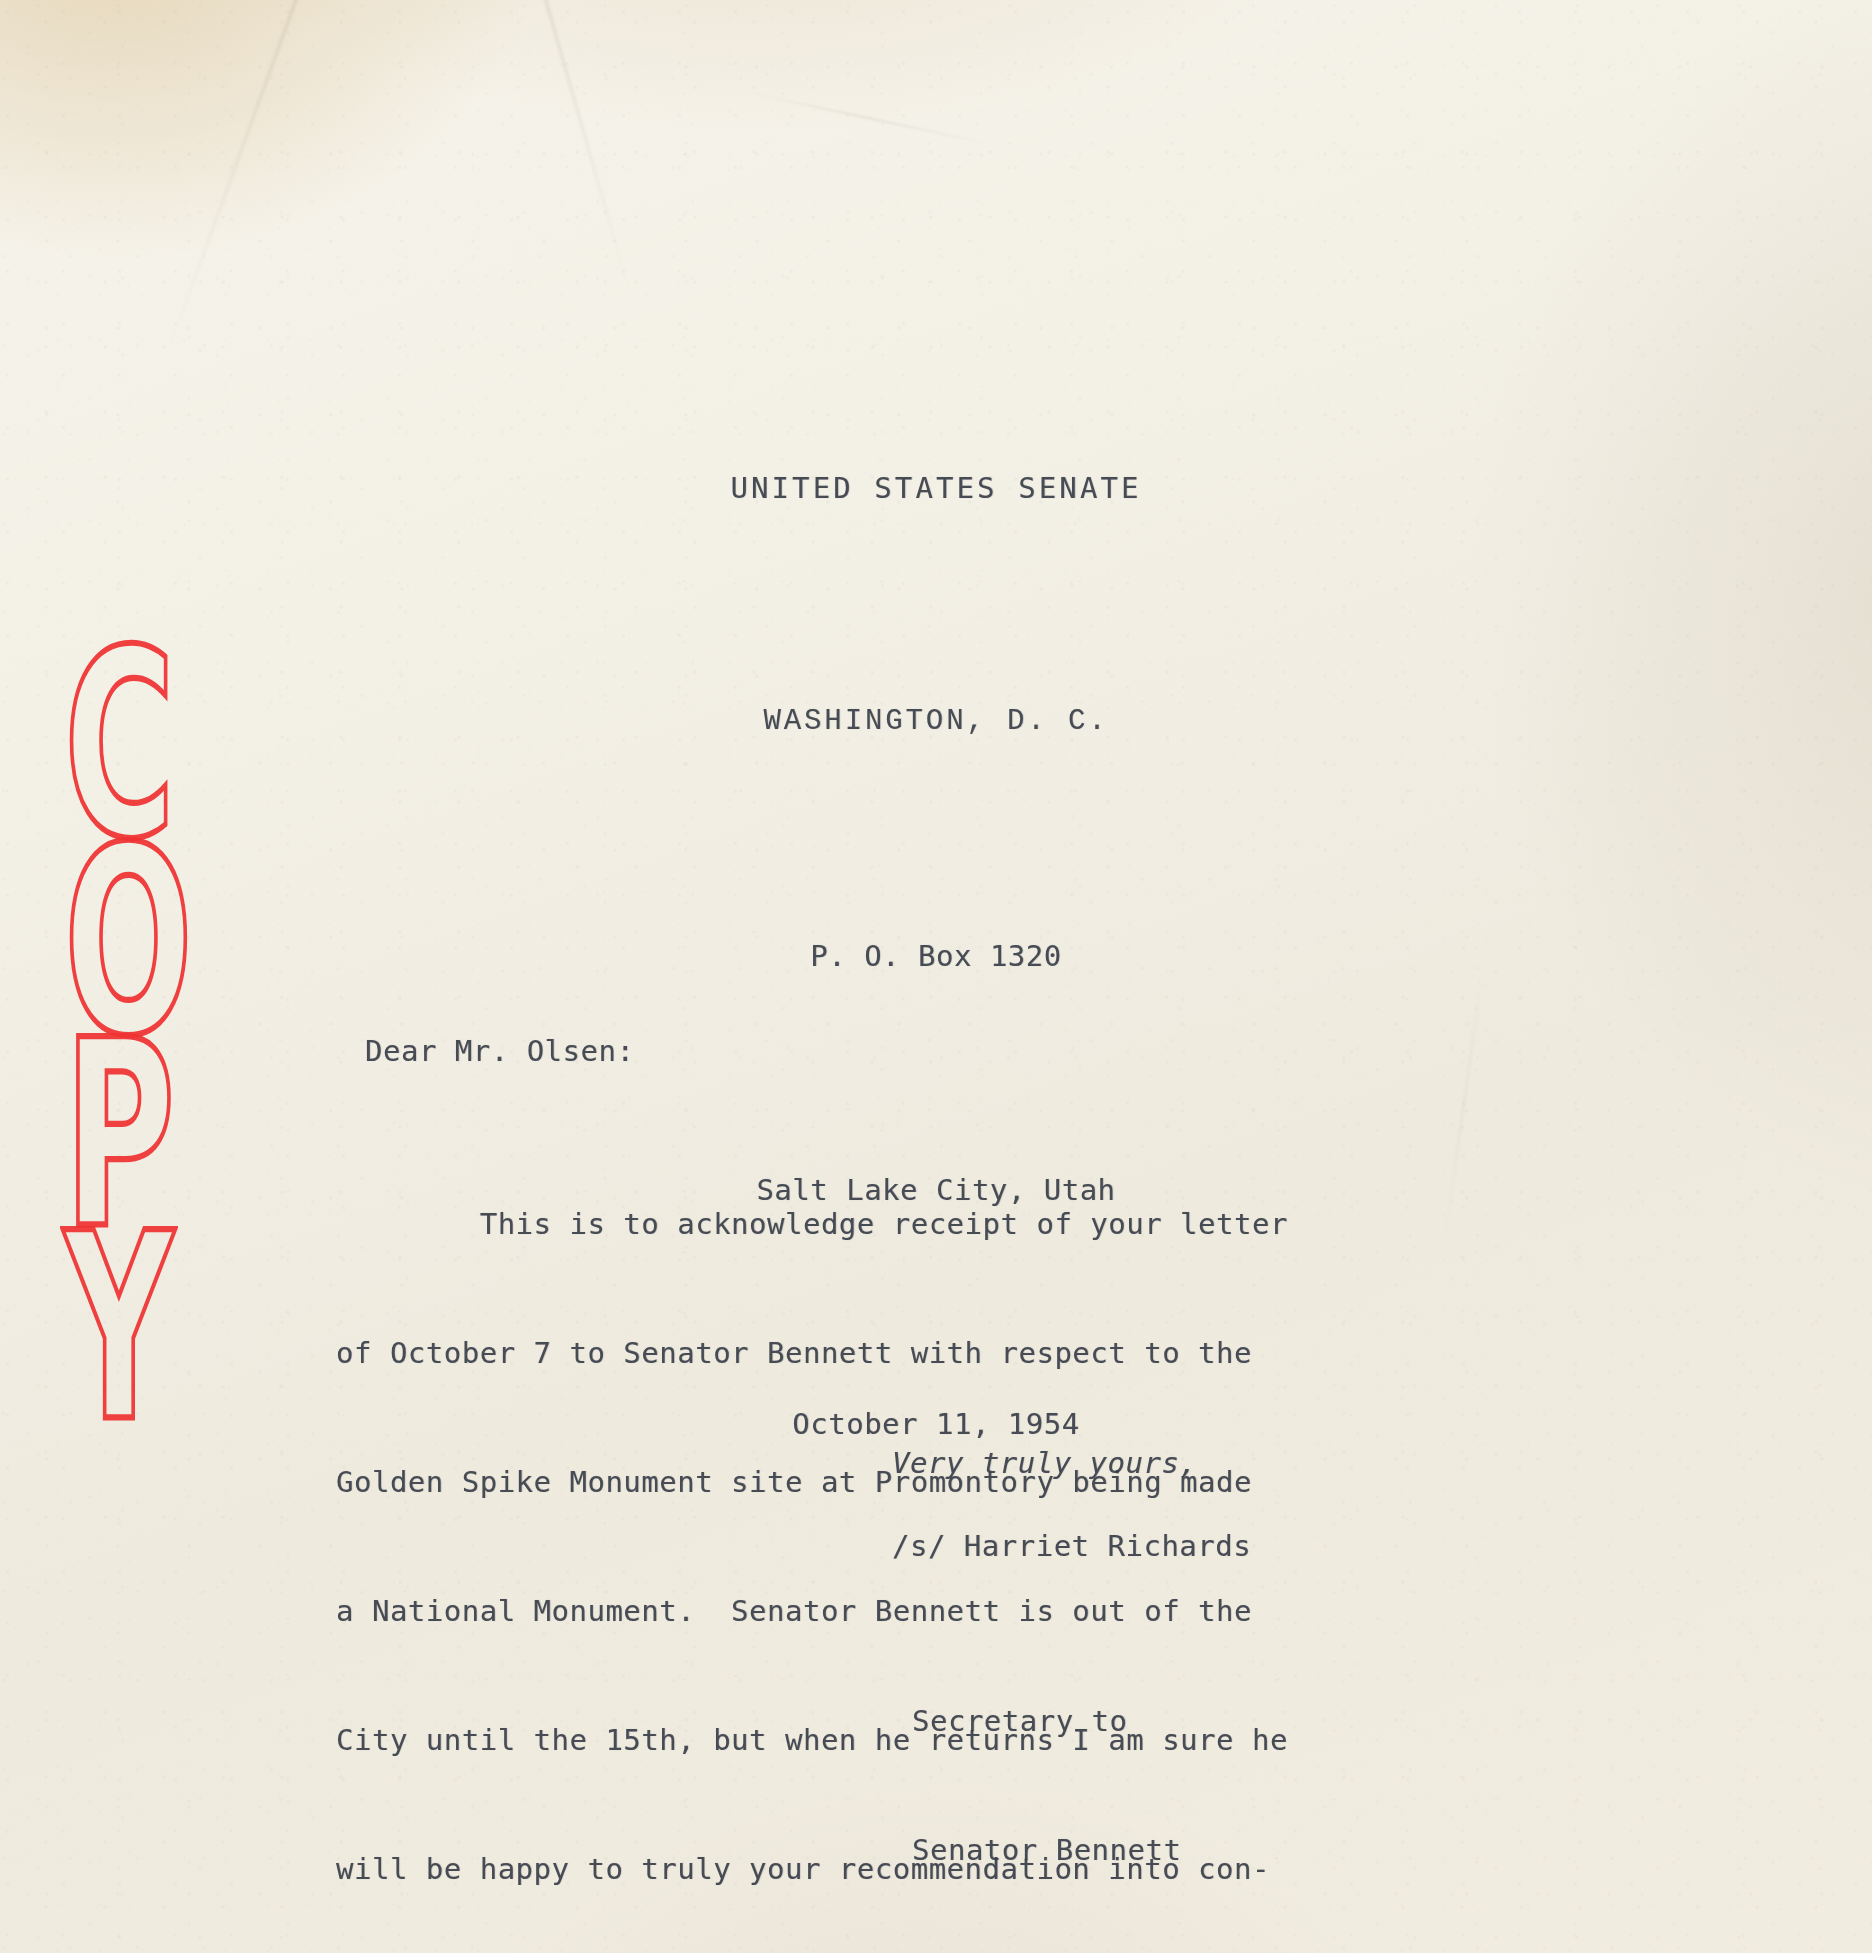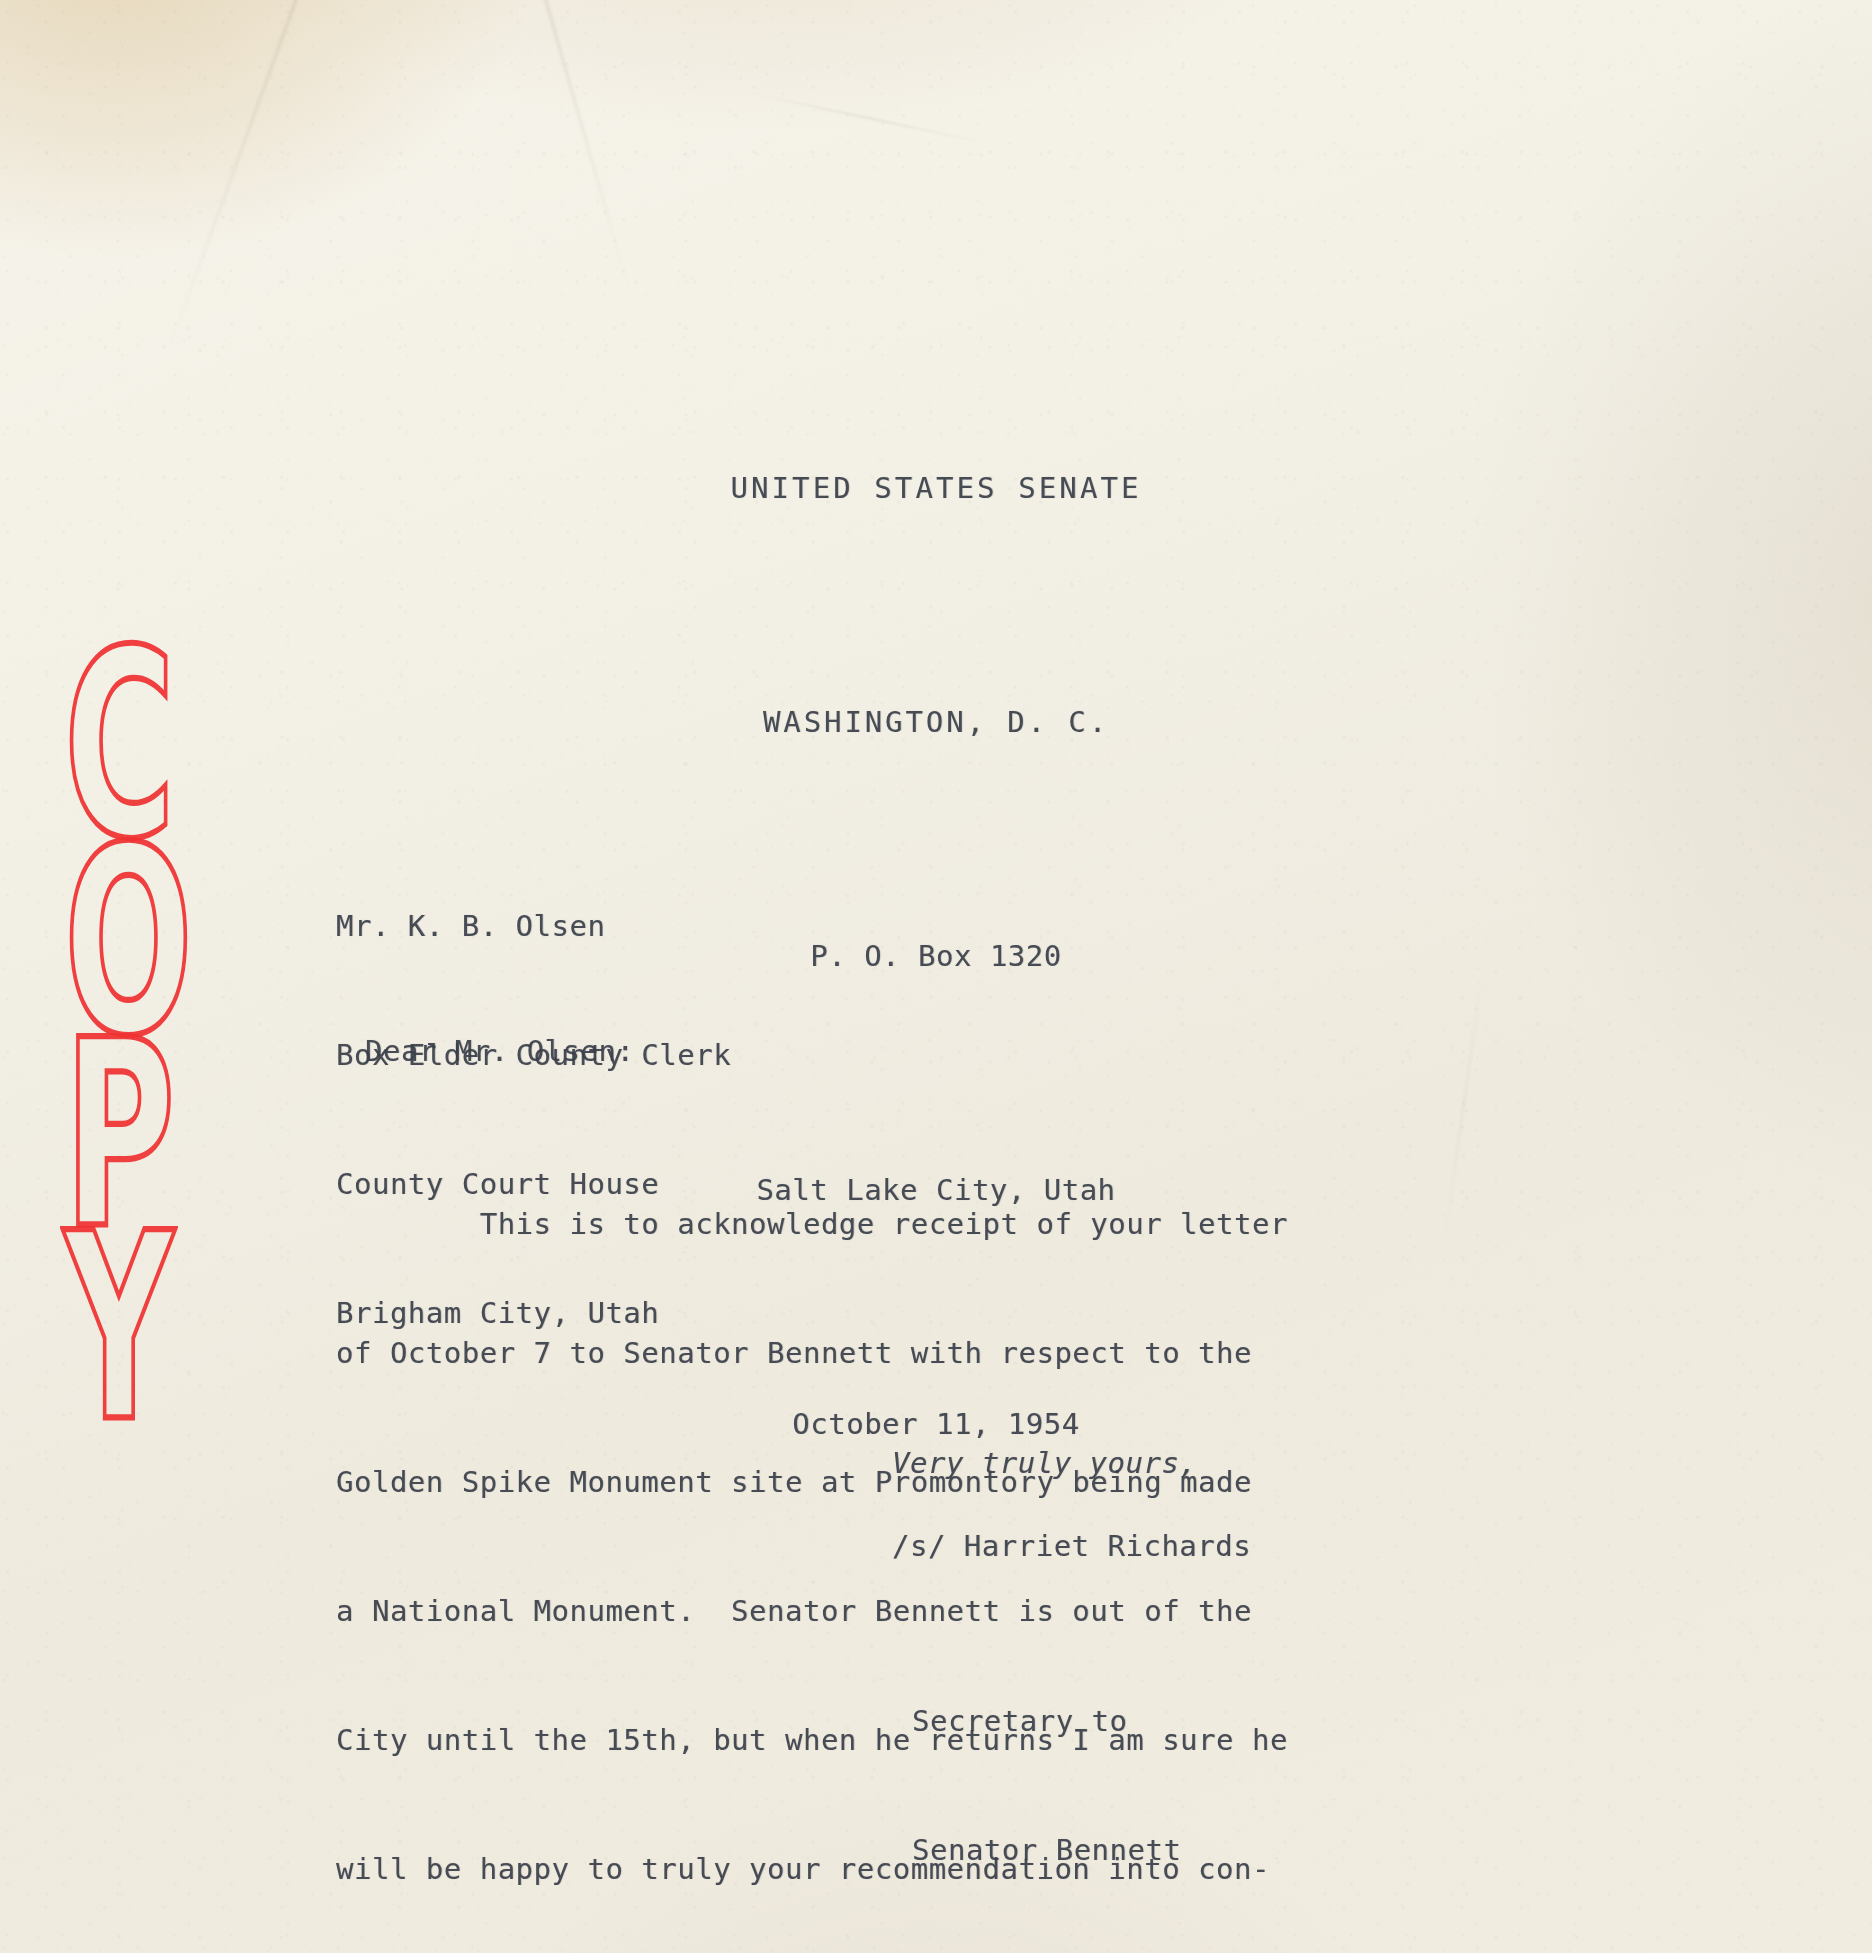--- a/index.html
+++ b/index.html
@@ -119,21 +119,21 @@
   }
 
   .letterhead {
     left: 0; right: 0;
     top: 293px;
     text-align: center;
     line-height: 78px;
   }
   .letterhead .lh-line { display: block; }
   .letterhead .lh-title { letter-spacing: 3.1px; }
-  .letterhead .lh-city  { letter-spacing: 2.9px; }
+  .letterhead .lh-city  { letter-spacing: 2.9px; font-family: Liberation Mono, monospace; }
 
   .inside-address {
     left: 336px;
     top: 819px;
     line-height: 43px;
   }
   .inside-address .addr-line { display: block; }
 
   .salutation {
     left: 345px;
@@ -185,26 +185,20 @@
   </div>
 
   <div class="typed letterhead">
     <span class="lh-line lh-title">UNITED STATES SENATE</span>
     <span class="lh-line lh-city">WASHINGTON, D. C.</span>
     <span class="lh-line">P. O. Box 1320</span>
     <span class="lh-line">Salt Lake City, Utah</span>
     <span class="lh-line">October 11, 1954</span>
   </div>
 
-  <div class="typed inside-address">
-    <span class="addr-line">Mr. K. B. Olsen</span>
-    <span class="addr-line">Box Elder County Clerk</span>
-    <span class="addr-line">County Court House</span>
-    <span class="addr-line">Brigham City, Utah</span>
-  </div>
 
   <div class="typed salutation">Dear Mr. Olsen:</div>
 
   <div class="typed body-block">
     <span class="body-line">        This is to acknowledge receipt of your letter</span>
     <span class="body-line">of October 7 to Senator Bennett with respect to the</span>
     <span class="body-line">Golden Spike Monument site at Promontory being made</span>
     <span class="body-line">a National Monument.  Senator Bennett is out of the</span>
     <span class="body-line">City until the 15th, but when he returns I am sure he</span>
     <span class="body-line">will be happy to truly your recommendation into con-</span>

